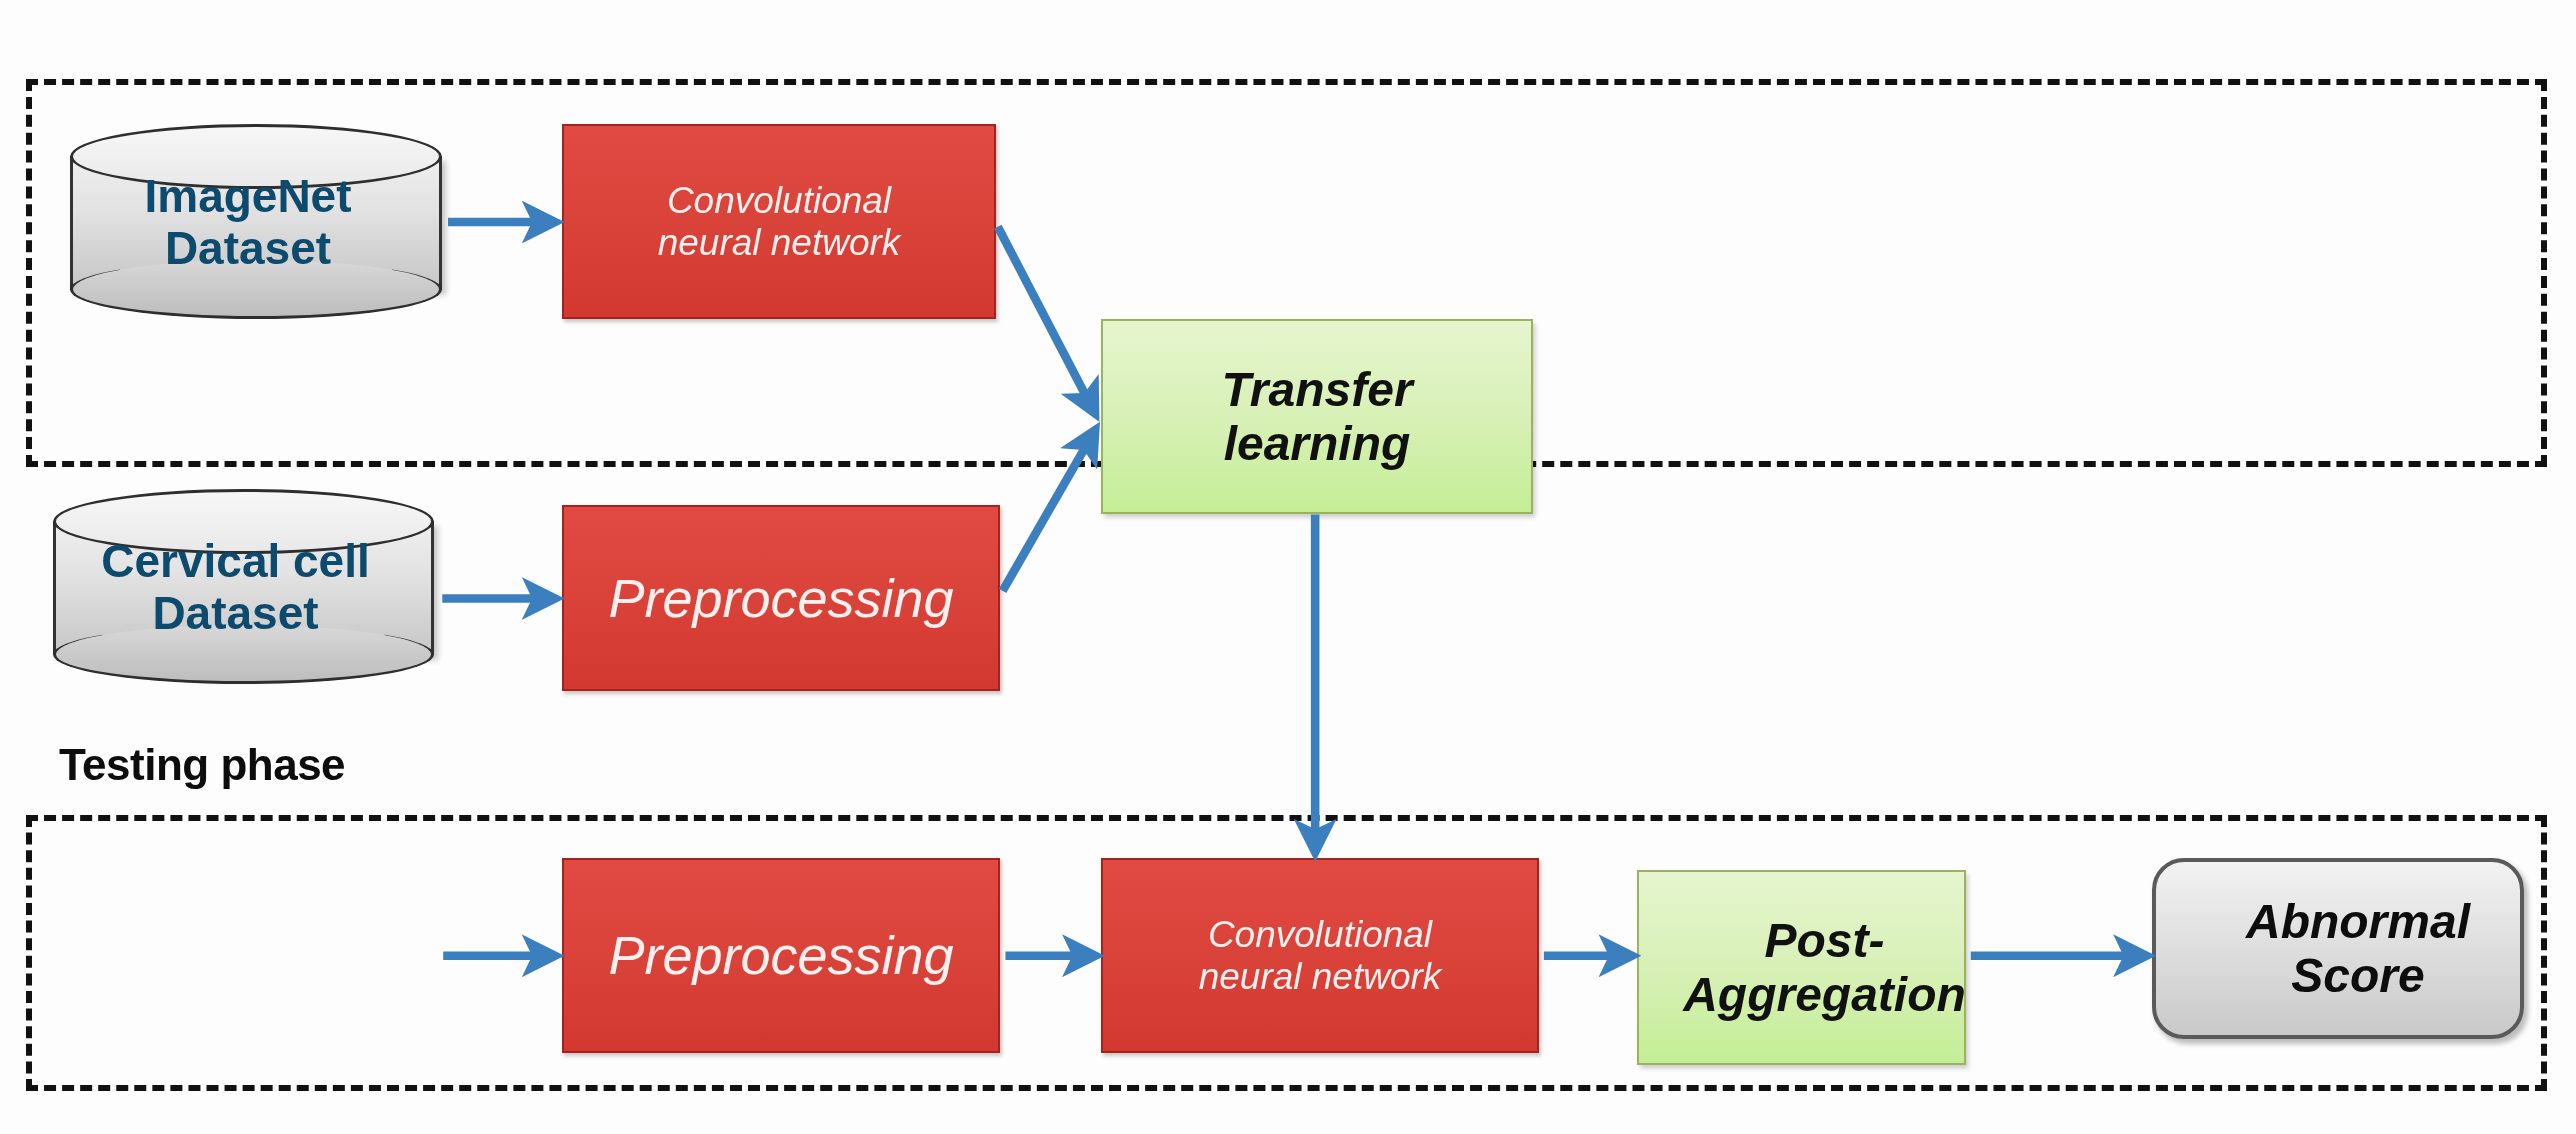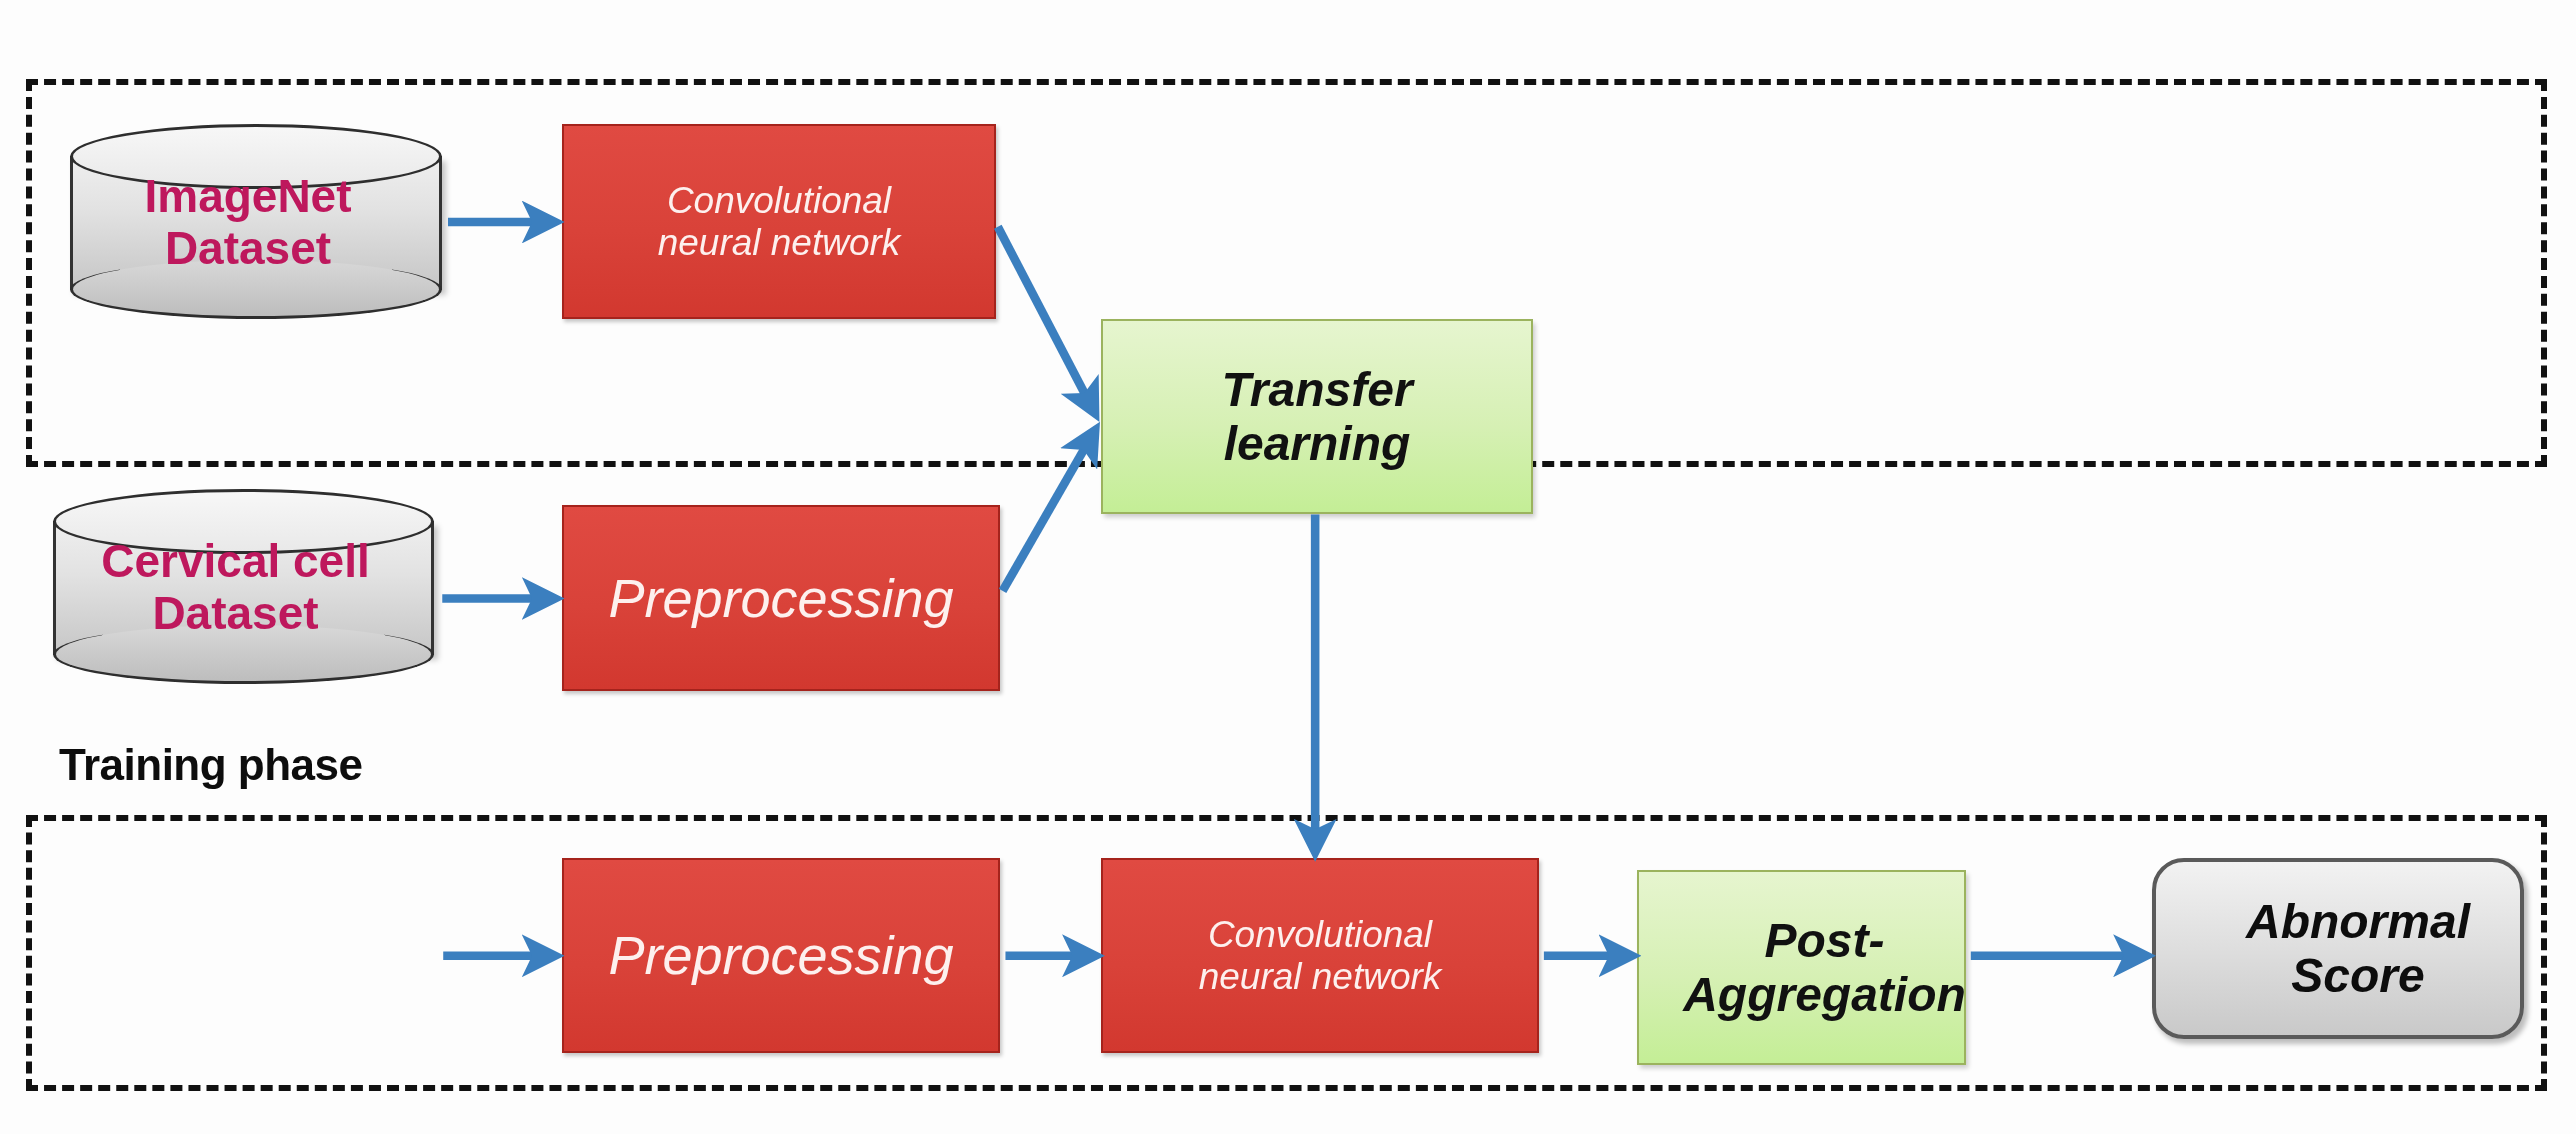--- a/index.html
+++ b/index.html
@@ -112,21 +112,21 @@
     box-sizing: border-box;
   }
   .cyl-label {
     position: absolute;
     left: 0; right: 16px;
     top: 50%;
     transform: translateY(-50%);
     text-align: center;
     font-size: 46px;
     font-weight: 700;
-    color: #be185d;
+    color: #0c4a6e;
     line-height: 1.14;
     z-index: 3;
     white-space: pre-line;
   }
 
   
   .arrow-svg {
     position: absolute;
     left: 0; top: 0;
     width: 2576px;
@@ -168,21 +168,21 @@
   <div class="node-cylinder" style="left:53px; top:489px; width:381px; height:195px;">
     <div class="cyl-body"></div>
     <div class="cyl-bottom"></div>
     <div class="cyl-top"></div>
     <div class="cyl-label label-line">Cervical cell
 Dataset</div>
   </div>
 
   <div class="node node-red big-type" style="left:562px; top:505px; width:438px; height:186px;">Preprocessing</div>
 
-  <div class="phase-caption" style="left:59px; top:743px;">Training phase</div>
+  <div class="phase-caption" style="left:59px; top:743px;">Testing phase</div>
 
   <div class="phase-frame" style="left:26px; top:815px; width:2521px; height:276px;"></div>
 
 
   <div class="node node-red big-type" style="left:562px; top:858px; width:438px; height:195px;">Preprocessing</div>
 
   <div class="node node-red small-type label-line" style="left:1101px; top:858px; width:438px; height:195px;">Convolutional
 neural network</div>
 
   <div class="node node-green label-line" style="left:1637px; top:870px; width:329px; height:195px;padding-left:46px;">Post-

